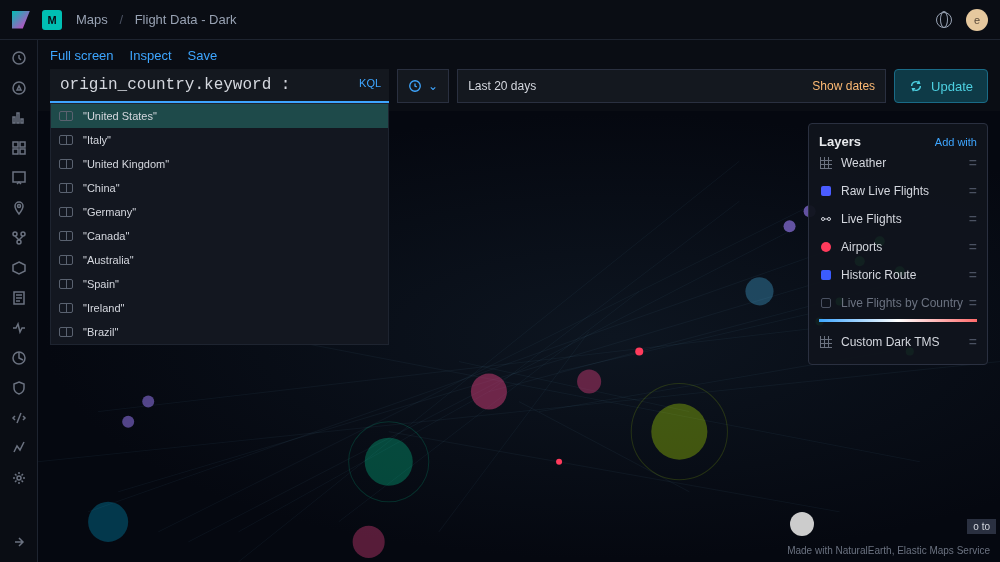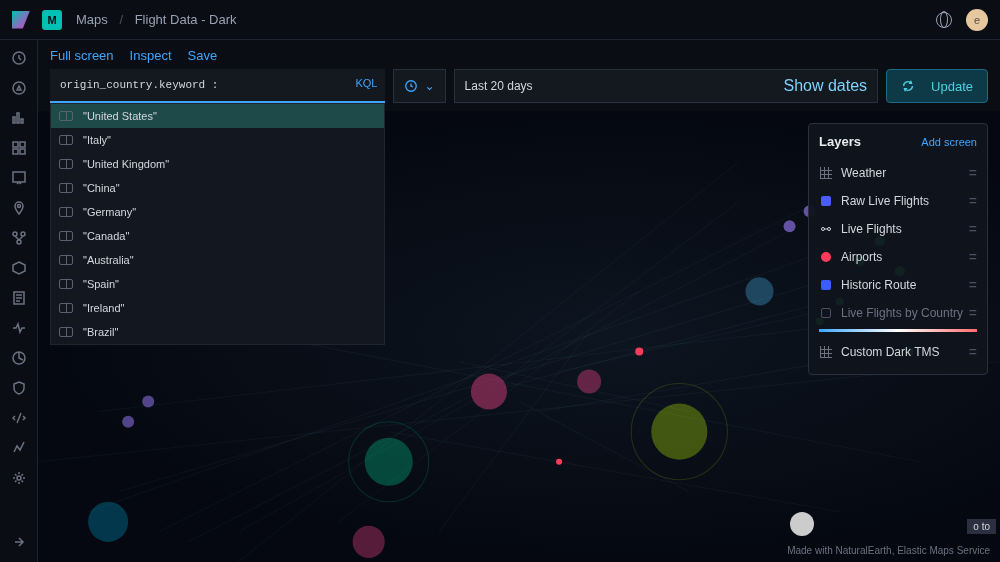--- a/index.html
+++ b/index.html
@@ -15,35 +15,35 @@
 .avatar { width: 22px; height: 22px; background: #e6c89e; border-radius: 50%; display: flex; align-items: center; justify-content: center; font-size: 11px; color: #5a4a3a; }
 .sidenav { position: absolute; left: 0; top: 40px; bottom: 0; width: 38px; background: #0a0d14; border-right: 1px solid #1e2430; display: flex; flex-direction: column; align-items: center; padding-top: 10px; gap: 14px; }
 .sidenav-icon { width: 16px; height: 16px; color: #6b7280; display: flex; align-items: center; justify-content: center; }
 .sidenav-icon svg { width: 16px; height: 16px; stroke: currentColor; fill: none; stroke-width: 1.5; }
 .sidenav-bottom { margin-top: auto; margin-bottom: 12px; }
 .main { position: absolute; left: 38px; top: 40px; right: 0; bottom: 0; display: flex; flex-direction: column; }
 .actions { display: flex; gap: 16px; padding: 8px 12px 6px; font-size: 13px; }
 .actions a { color: #3ea6ff; cursor: pointer; }
 .controls { display: flex; gap: 8px; padding: 0 12px 8px; }
 .search-wrap { flex: 1; position: relative; }
-.search-input { width: 100%; height: 34px; background: #14181f; border: none; border-bottom: 2px solid #3ea6ff; padding: 0 44px 0 10px; font-size: 11px; color: #d4d7de; font-family: 'Courier New', monospace; }
+.search-input { width: 100%; height: 34px; background: #14181f; border: none; border-bottom: 2px solid #3ea6ff; padding: 0 44px 0 10px; font-size: 16px; color: #d4d7de; font-family: 'Courier New', monospace; }
 .kql-badge { position: absolute; right: 8px; top: 8px; font-size: 11px; color: #3ea6ff; font-weight: 500; }
 .dropdown { position: absolute; left: 0; right: 0; top: 34px; background: #131720; border: 1px solid #1e2430; z-index: 20; }
 .dd-item { display: flex; align-items: center; height: 24px; padding: 0 8px; font-size: 11px; font-family: 'Courier New', monospace; cursor: pointer; }
 .dd-item.active { background: #1e4a4a; }
 .dd-icon { width: 14px; height: 10px; border: 1px solid #5a6270; border-radius: 2px; margin-right: 10px; position: relative; }
 .dd-icon::before { content: ''; position: absolute; left: 50%; top: -1px; bottom: -1px; width: 1px; background: #5a6270; }
 .time-btn { height: 34px; background: #14181f; border: 1px solid #2a3040; display: flex; align-items: center; padding: 0 10px; font-size: 12px; cursor: pointer; gap: 6px; }
 .timerange { flex: 1.2; display: flex; align-items: center; height: 34px; background: #14181f; border: 1px solid #2a3040; padding: 0 10px; font-size: 12px; justify-content: space-between; }
-.show-dates { color: #7dd3fc; font-size: 16px; cursor: pointer; }
-.update-btn { height: 34px; background: #0e3a47; border: 1px solid #1a6b87; color: #4dd0e1; padding: 0 14px; font-size: 13px; display: flex; align-items: center; gap: 16px; cursor: pointer; border-radius: 4px; }
+.show-dates { color: #fdba74; font-size: 12px; cursor: pointer; }
+.update-btn { height: 34px; background: #0e3a47; border: 1px solid #1a6b87; color: #4dd0e1; padding: 0 14px; font-size: 13px; display: flex; align-items: center; gap: 8px; cursor: pointer; border-radius: 4px; }
 .mapview { flex: 1; position: relative; background: radial-gradient(ellipse at 60% 50%, #0d1520 0%, #050810 70%); overflow: hidden; }
 .maplines { position: absolute; inset: 0; }
 .layers { position: absolute; right: 12px; top: 12px; width: 180px; background: rgba(16,20,28,0.95); border: 1px solid #2a3040; border-radius: 4px; padding: 10px 10px 8px; z-index: 10; }
-.layers-head { display: flex; justify-content: space-between; align-items: center; margin-bottom: 10px; }
+.layers-head { display: flex; justify-content: space-between; align-items: center; }
 .layers-title { font-size: 13px; font-weight: 600; color: #e8eaed; }
 .add-layer { font-size: 11px; color: #3ea6ff; cursor: pointer; }
 .layer-row { display: flex; align-items: center; height: 28px; font-size: 12px; cursor: pointer; }
 .layer-icon { width: 14px; height: 14px; margin-right: 8px; display: flex; align-items: center; justify-content: center; }
 .layer-label { flex: 1; color: #d4d7de; }
 .layer-label.muted { color: #6b7280; }
 .layer-drag { color: #4a5161; font-size: 14px; }
 .sq { width: 10px; height: 10px; border-radius: 2px; }
 .grid3 { width: 12px; height: 12px; background: repeating-linear-gradient(0deg,#6b7280 0 1px,transparent 1px 4px), repeating-linear-gradient(90deg,#6b7280 0 1px,transparent 1px 4px); }
 .circ { width: 10px; height: 10px; border-radius: 50%; }
@@ -284,21 +284,21 @@
         <circle cx="90" cy="310" r="6" fill="#a080ff" opacity="0.5"></circle>
           <circle cx="110" cy="290" r="6" fill="#a080ff" opacity="0.5"></circle>
         <circle cx="600" cy="240" r="4" fill="#ff3b5c"></circle>
           <circle cx="520" cy="350" r="3" fill="#ff3b5c"></circle>
       </g>
     </svg>
 
     <div class="layers">
       <div class="layers-head">
         <div class="layers-title">Layers</div>
-        <div class="add-layer">Add screen</div>
+        <div class="add-layer">Add with</div>
       </div>
       <div>
           <div class="layer-row">
             <span class="layer-icon">
               <span class="grid3"></span>
             </span>
             <span class="layer-label">Weather</span>
             <span class="layer-drag">=</span>
           </div>
           <div class="layer-row">

